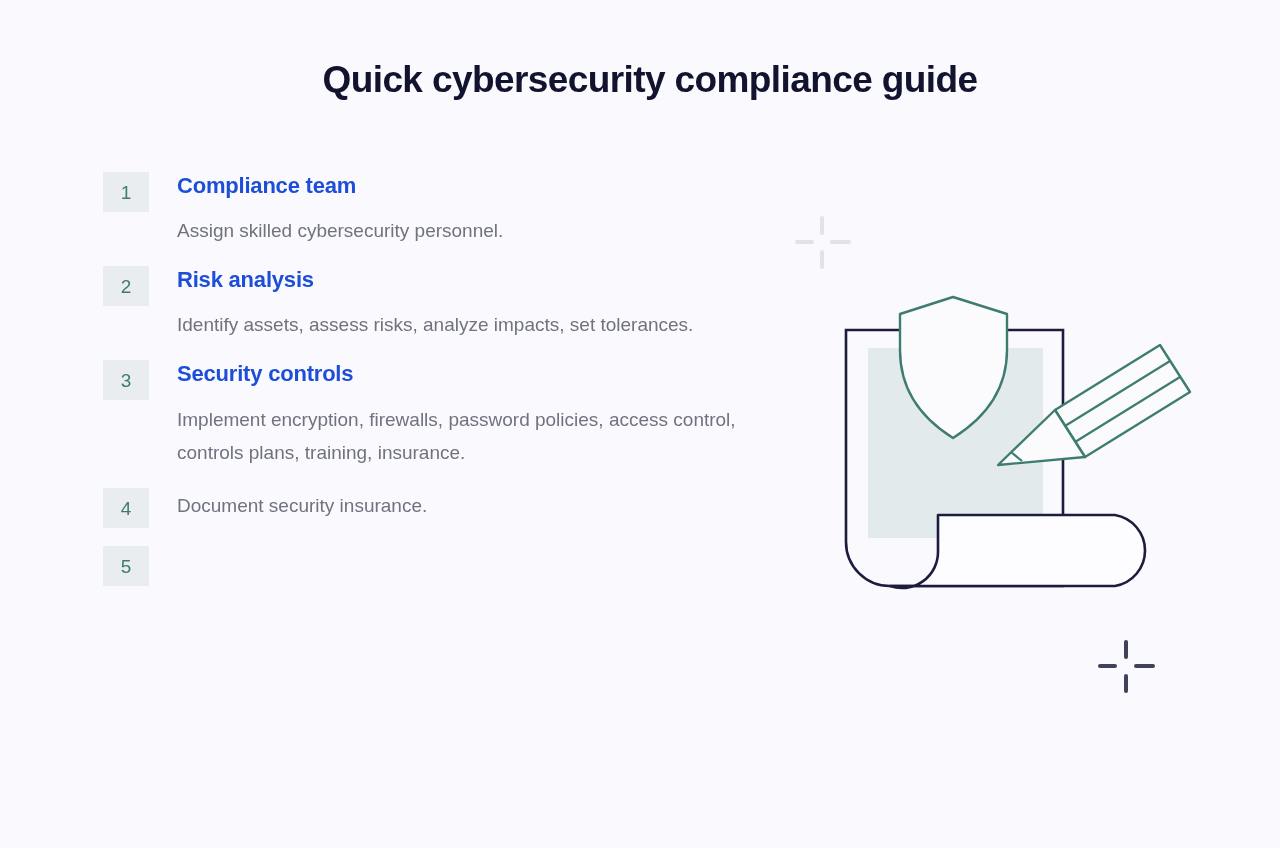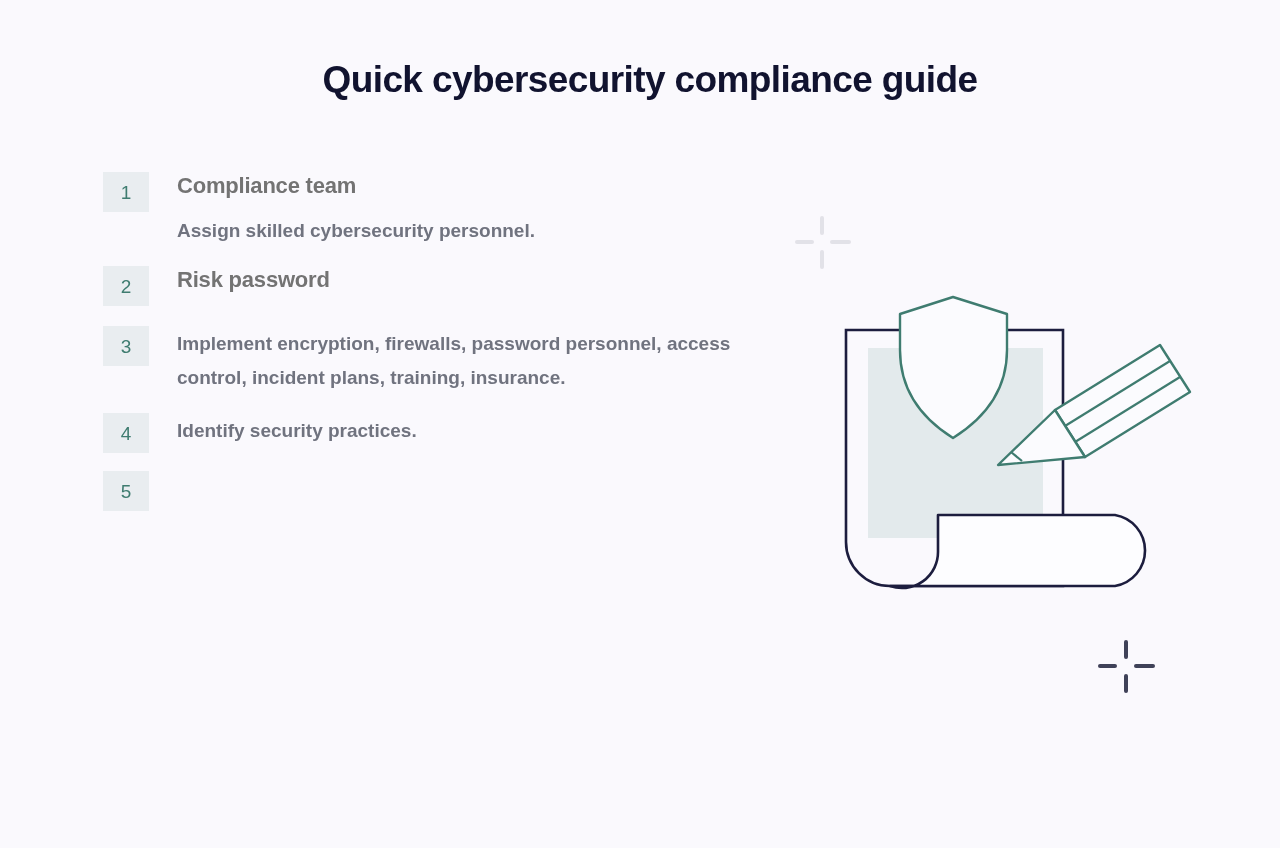--- a/index.html
+++ b/index.html
@@ -65,29 +65,29 @@
 
   .step-body {
     flex:1 1 auto;
     padding-left:28px;
     padding-top:1px;
   }
 
   .step-title {
     font-size:22px;
     font-weight:700;
-    color:#737373;
+    color:#1d4ed8;
     letter-spacing:-0.2px;
     line-height:1.15;
     margin-bottom:16px;
   }
 
   .step-desc {
     font-size:19px;
-    font-weight:700;
+    font-weight:400;
     color:#70737f;
     line-height:1.78;
     max-width:560px;
   }
 
   
   .illustration {
     position:absolute;
     left:760px;
     top:190px;
@@ -109,35 +109,37 @@
       <div class="step-badge">1</div>
       <div class="step-body">
         <div class="step-title">Compliance team</div>
         <div class="step-desc">Assign skilled cybersecurity personnel.</div>
       </div>
     </div>
 
     <div class="step">
       <div class="step-badge">2</div>
       <div class="step-body">
-        <div class="step-title">Risk password</div>
+        <div class="step-title">Risk analysis</div>
+        <div class="step-desc">Identify assets, assess risks, analyze impacts, set tolerances.</div>
       </div>
     </div>
 
     <div class="step">
       <div class="step-badge">3</div>
       <div class="step-body">
-        <div class="step-desc">Implement encryption, firewalls, password personnel, access control, incident plans, training, insurance.</div>
+        <div class="step-title">Security controls</div>
+        <div class="step-desc">Implement encryption, firewalls, password policies, access control, controls plans, training, insurance.</div>
       </div>
     </div>
 
     <div class="step">
       <div class="step-badge">4</div>
       <div class="step-body">
-        <div class="step-desc">Identify security practices.</div>
+        <div class="step-desc">Document security insurance.</div>
       </div>
     </div>
 
     <div class="step">
       <div class="step-badge">5</div>
       <div class="step-body">
       </div>
     </div>
 
   </div>

